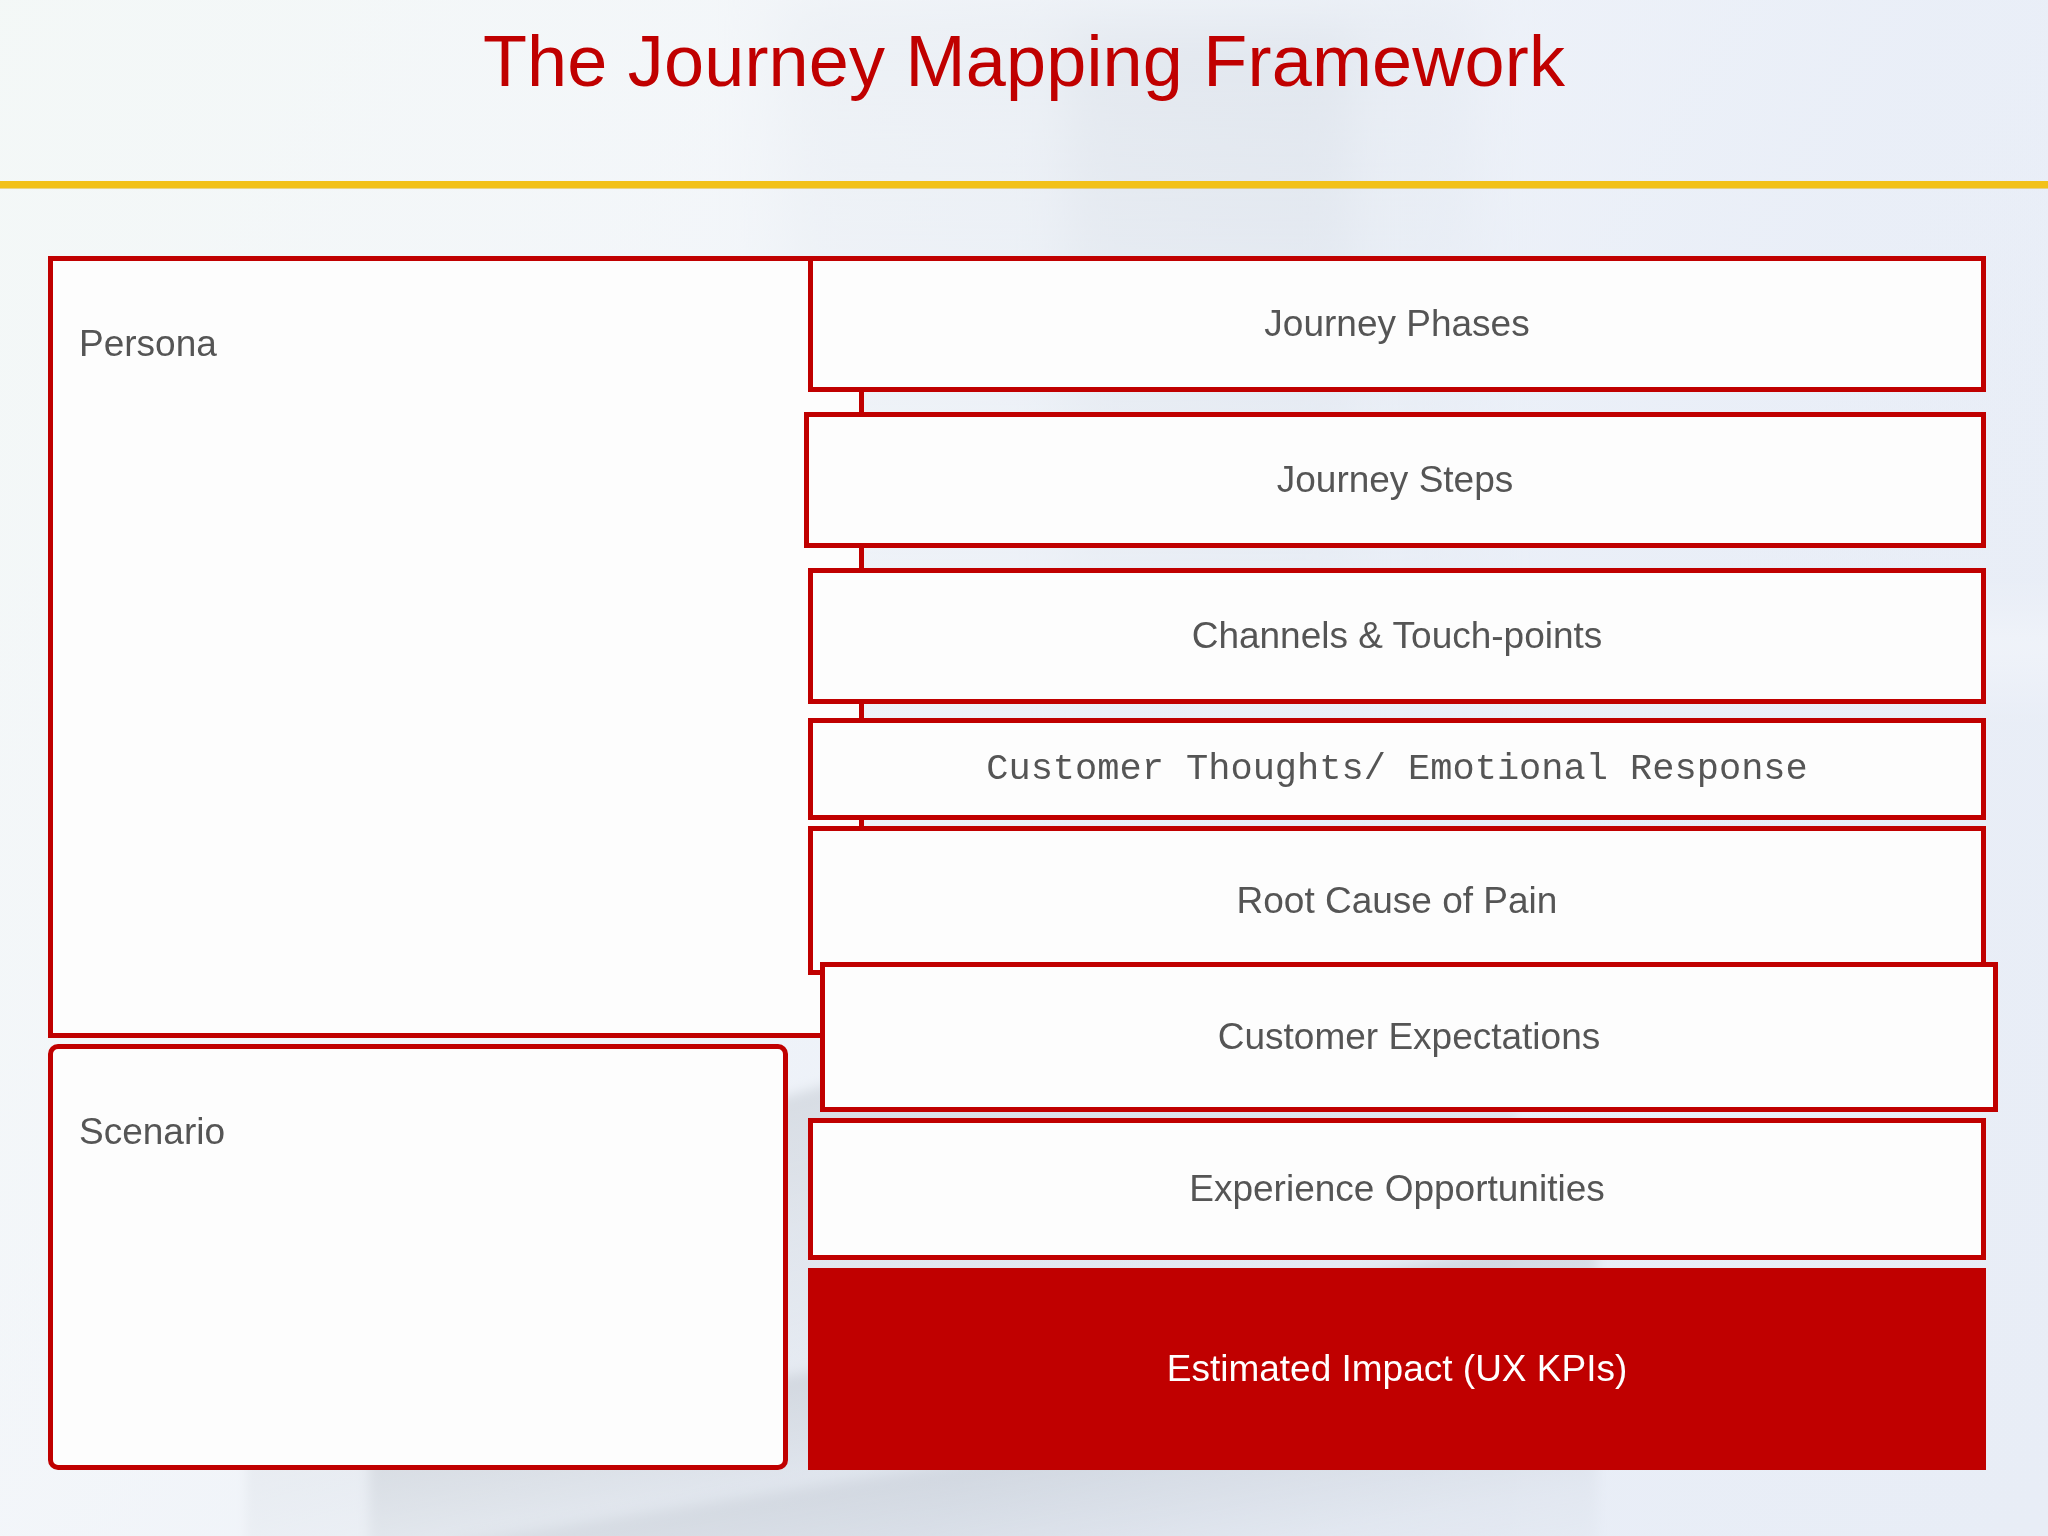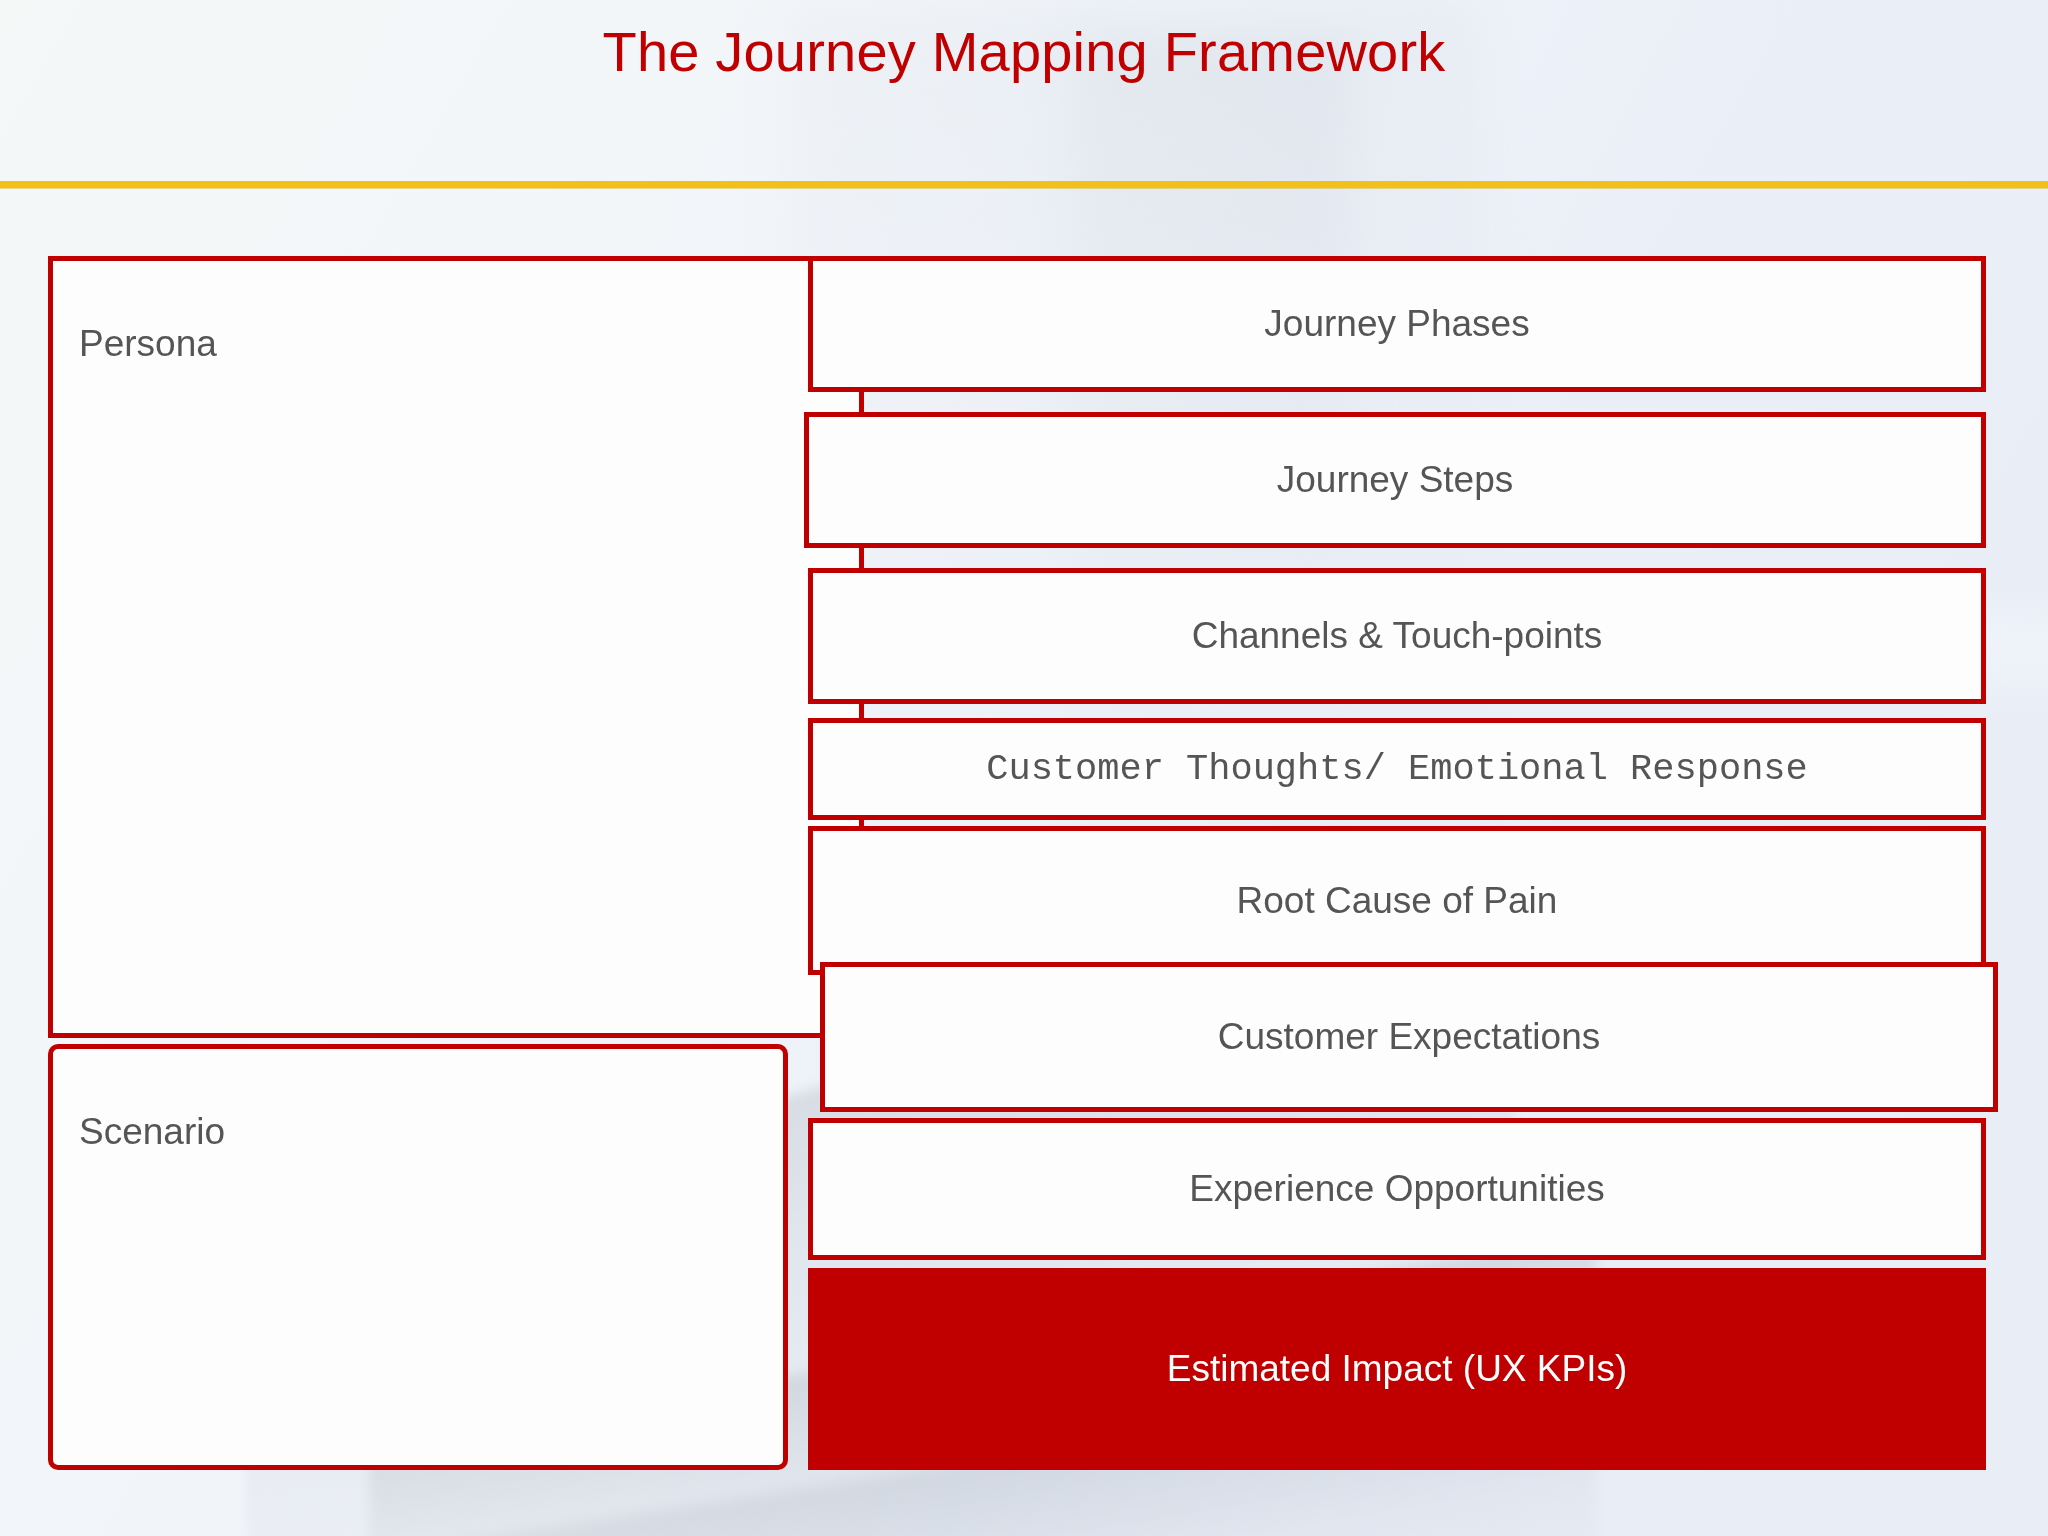--- a/index.html
+++ b/index.html
@@ -55,21 +55,21 @@
   .bg-wash {
     position:absolute; inset:0;
     background: linear-gradient(120deg, rgba(244,248,247,0.82) 0%, rgba(243,246,250,0.70) 30%, rgba(234,239,248,0.62) 62%, rgba(232,237,246,0.72) 100%);
   }
 
   
   .title {
     position:absolute; left:0; top:20px; width:2048px;
     text-align:center;
     color:#C00000;
-    font-size:56px;
+    font-size:72px;
     font-weight:400;
     letter-spacing:0.2px;
     line-height:1.15;
     white-space:nowrap;
   }
   .divider {
     position:absolute; left:0; top:181px; width:2048px; height:7px;
     background:#F2C119;
     box-shadow: 0 1px 0 rgba(225,180,30,0.5);
   }

